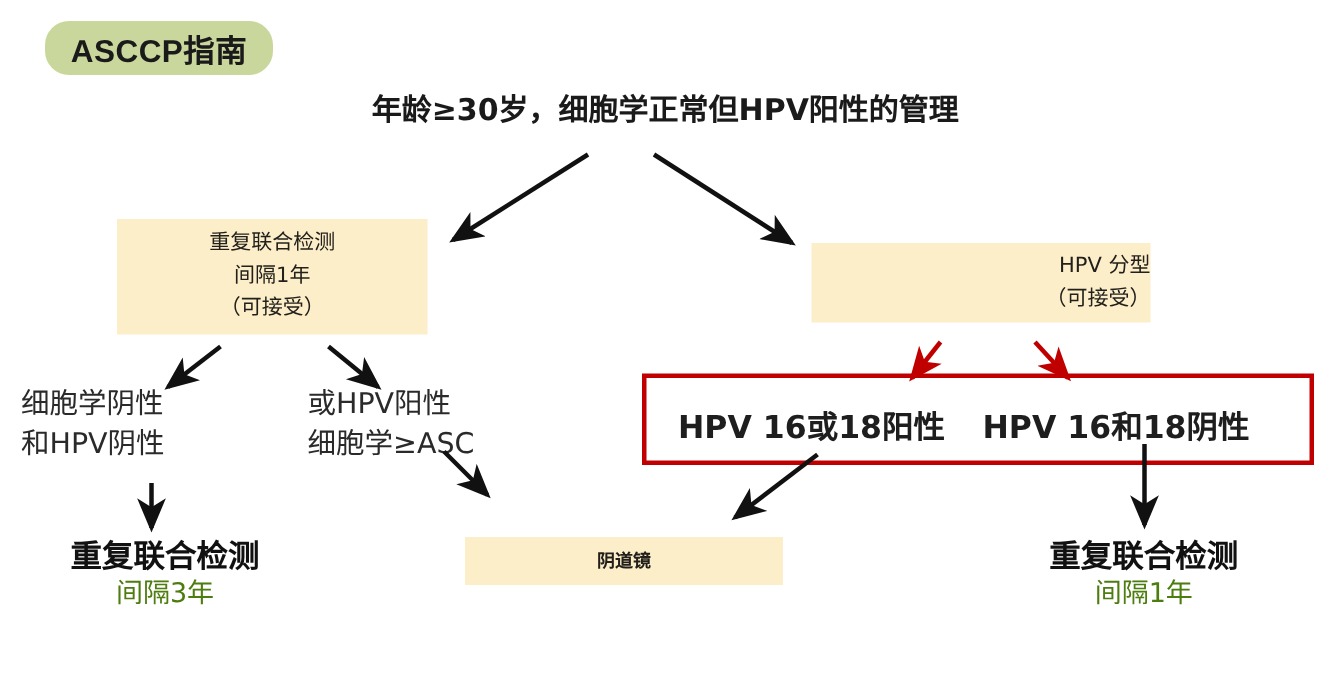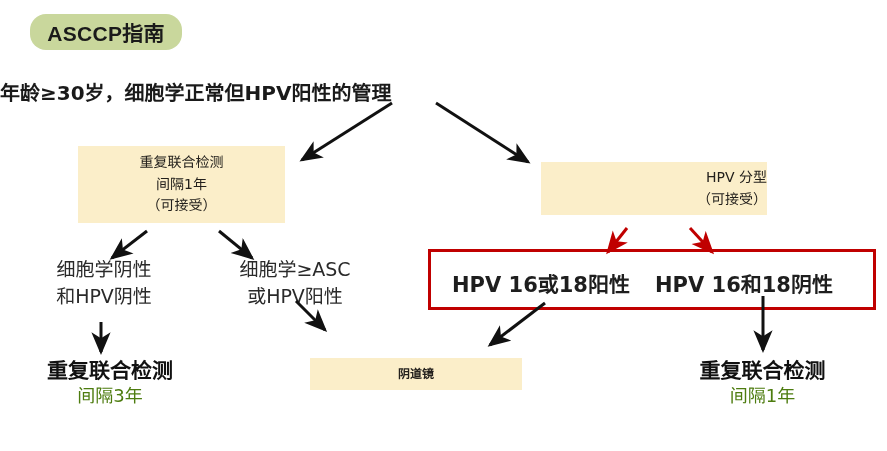--- a/index.html
+++ b/index.html
@@ -38,26 +38,26 @@
     color: #1a1a1a;
     letter-spacing: 0.3px;
     white-space: nowrap;
   }
 
   
   #main-heading {
     left: 0;
     top: 57px;
     width: 887px;
+    text-align: center;
     font-family: "DejaVu Sans", "Liberation Sans", sans-serif;
     font-size: 20px;
     font-weight: bold;
     color: #1a1a1a;
     white-space: nowrap;
-    margin-top: 20px;
   }
 
   
   .cream-box {
     background: #fbeec9;
     display: flex;
     flex-direction: column;
     align-items: center;
     justify-content: center;
     text-align: center;
@@ -101,21 +101,20 @@
     background: transparent;
   }
 
   
   .branch-label {
     font-family: "DejaVu Sans", "Liberation Sans", sans-serif;
     font-size: 19px;
     color: #2a2a2a;
     line-height: 1.42;
     white-space: nowrap;
-    text-align: center;
   }
   #label-cyto-neg    { left: 14px;  top: 256px; width: 180px; }
   #label-cyto-asc    { left: 205px; top: 256px; width: 180px; }
 
   .hpv-result {
     font-family: "DejaVu Sans", "Liberation Sans", sans-serif;
     font-size: 21px;
     color: #1e1e1e;
     white-space: nowrap;
     font-weight: bold;
@@ -173,22 +172,22 @@
     <div class="line">（可接受）</div>
   </div>
 
   <div class="abs" id="red-highlight-box"></div>
 
   <div class="abs branch-label" id="label-cyto-neg">
     <div>细胞学阴性</div>
     <div>和HPV阴性</div>
   </div>
   <div class="abs branch-label" id="label-cyto-asc">
+    <div>或HPV阳性</div>
     <div>细胞学≥ASC</div>
-    <div>或HPV阳性</div>
   </div>
 
   <div class="abs hpv-result" id="label-hpv-1618-pos">HPV 16或18阳性</div>
   <div class="abs hpv-result" id="label-hpv-1618-neg">HPV 16和18阴性</div>
 
   <div class="abs cream-box" id="box-colposcopy">
     <div class="line">阴道镜</div>
   </div>
 
   <div class="abs outcome" id="outcome-left">

